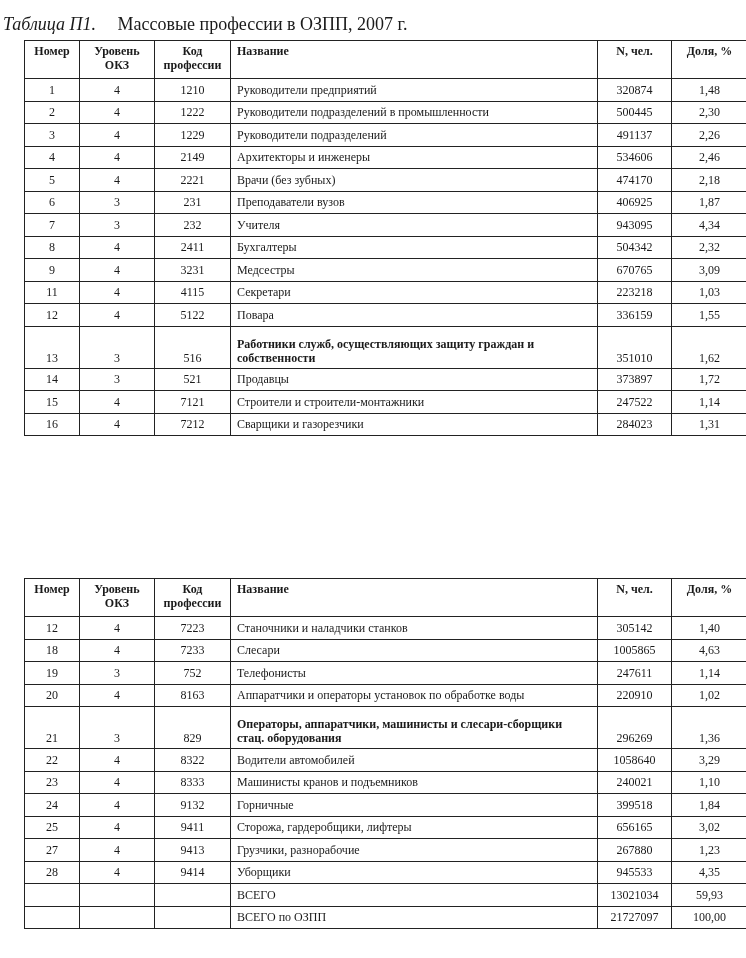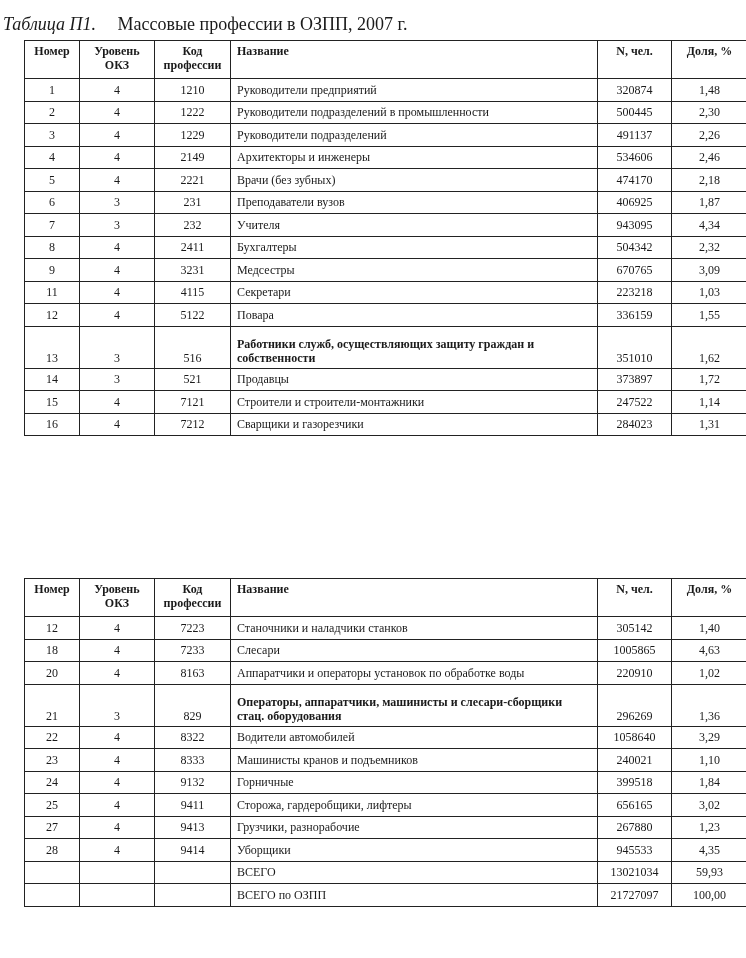--- a/index.html
+++ b/index.html
@@ -202,20 +202,28 @@
       </tr>
       <tr>
         <td class="c">18</td>
         <td class="c">4</td>
         <td class="c">7233</td>
         <td class="name">Слесари</td>
         <td class="c">1005865</td>
         <td class="c">4,63</td>
       </tr>
       <tr>
+        <td class="c">19</td>
+        <td class="c">3</td>
+        <td class="c">752</td>
+        <td class="name">Телефонисты</td>
+        <td class="c">247611</td>
+        <td class="c">1,14</td>
+      </tr>
+      <tr>
         <td class="c">20</td>
         <td class="c">4</td>
         <td class="c">8163</td>
         <td class="name">Аппаратчики и операторы установок по обработке воды</td>
         <td class="c">220910</td>
         <td class="c">1,02</td>
       </tr>
       <tr class="tall">
         <td class="c">21</td>
         <td class="c">3</td>

